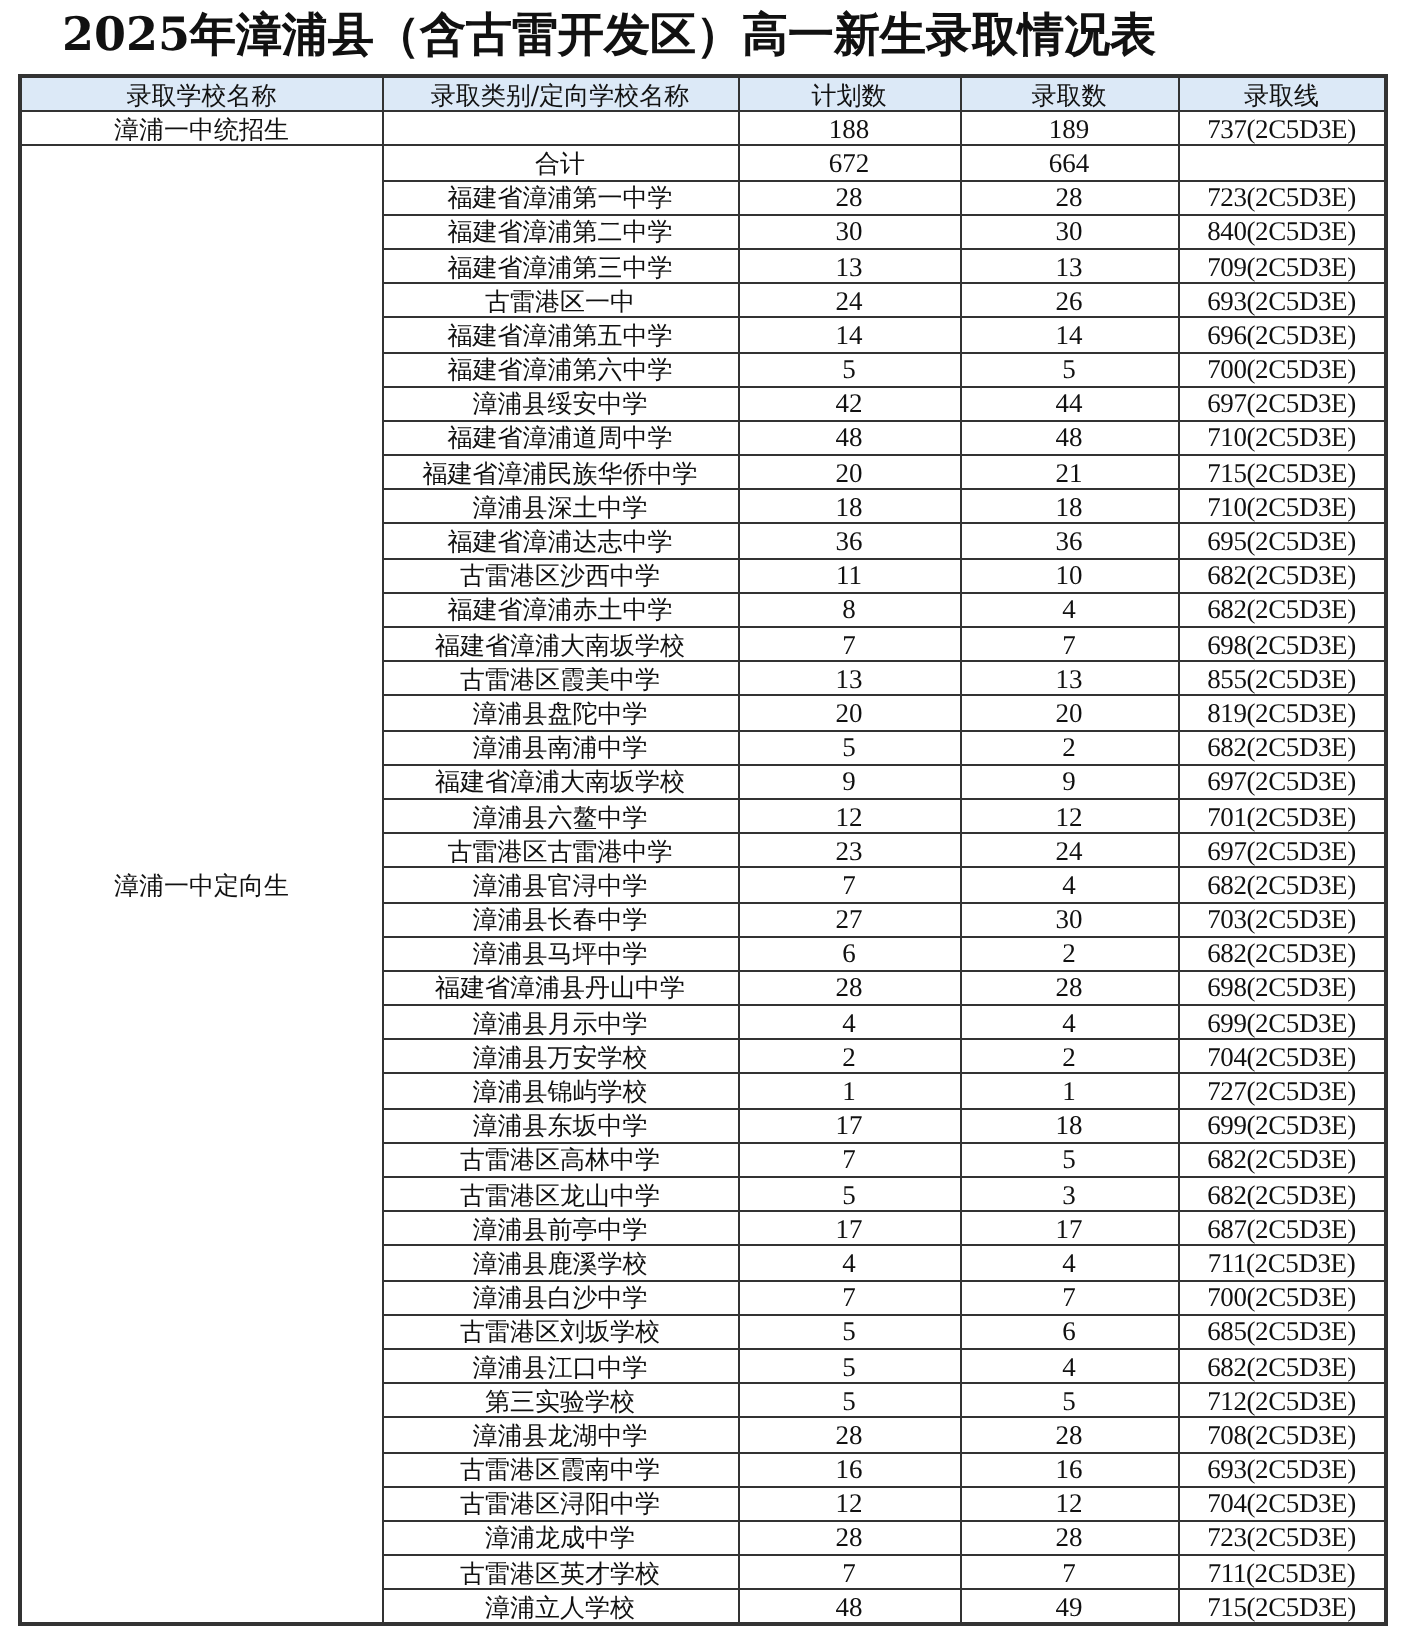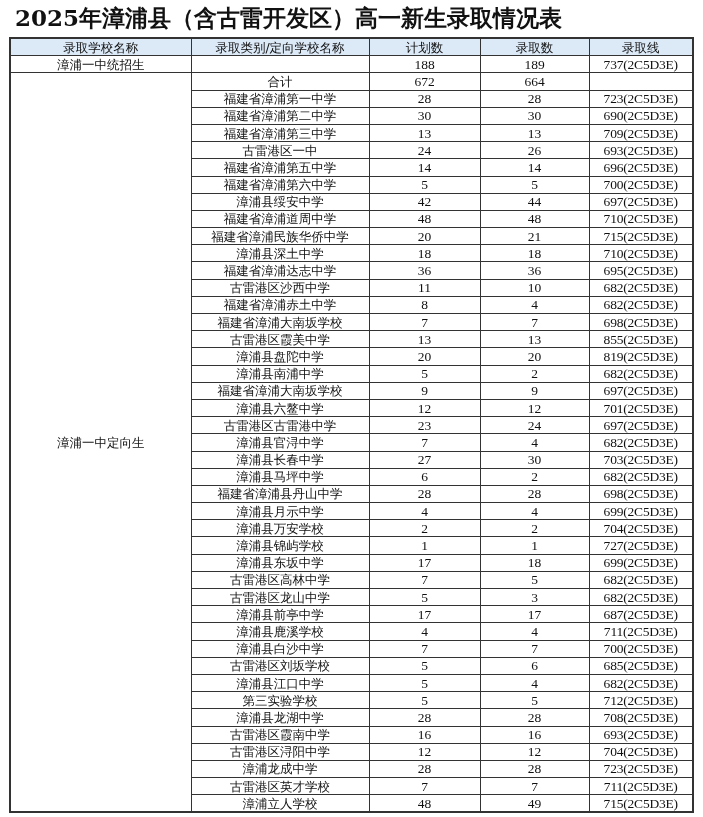--- a/index.html
+++ b/index.html
@@ -1,20 +1,20 @@
 <!DOCTYPE html>
 <html><head>
 <meta charset="utf-8">
 <style>
   html, body { margin: 0; padding: 0; background: #ffffff; }
   body { width: 703px; height: 817px; overflow: hidden; position: relative;
          font-family: "DejaVu Serif", "Liberation Serif", serif; color: #111; }
   .title { position: absolute; left: 0; top: 3px; width: 577px; text-align: center;
            font-size: 23px; font-weight: bold; letter-spacing: 0px; line-height: 30px;
-           font-family: "DejaVu Serif", serif; }
+           font-family: "DejaVu Serif", serif; padding-left: 16px; }
   table.adm { position: absolute; left: 9px; top: 37px; width: 683px;
               border-collapse: collapse; table-layout: fixed;
               font-size: 12.5px; }
   table.adm td, table.adm th { border: 1px solid #333; padding: 0; height: 16.2px;
               line-height: 15px; text-align: center; white-space: nowrap; overflow: hidden;
               font-family: "DejaVu Sans", "Liberation Sans", sans-serif; font-weight: normal; }
   table.adm th { background: #dce9f7; font-size: 12.5px; }
   table.adm td.num, table.adm td.line { font-family: "Liberation Serif", "DejaVu Serif", serif; font-size: 13.5px; }
   table.adm td.line { letter-spacing: -0.2px; text-align: center; }
   table.adm { border: 2px solid #333; }
@@ -61,21 +61,21 @@
   <tr>
         <td>福建省漳浦第一中学</td>
         <td class="num">28</td>
         <td class="num">28</td>
         <td class="line">723(2C5D3E)</td>
       </tr>
       <tr>
         <td>福建省漳浦第二中学</td>
         <td class="num">30</td>
         <td class="num">30</td>
-        <td class="line">690(2C5D3E)</td>
+        <td class="line">840(2C5D3E)</td>
       </tr>
       <tr>
         <td>福建省漳浦第三中学</td>
         <td class="num">13</td>
         <td class="num">13</td>
         <td class="line">709(2C5D3E)</td>
       </tr>
       <tr>
         <td>古雷港区一中</td>
         <td class="num">24</td>

